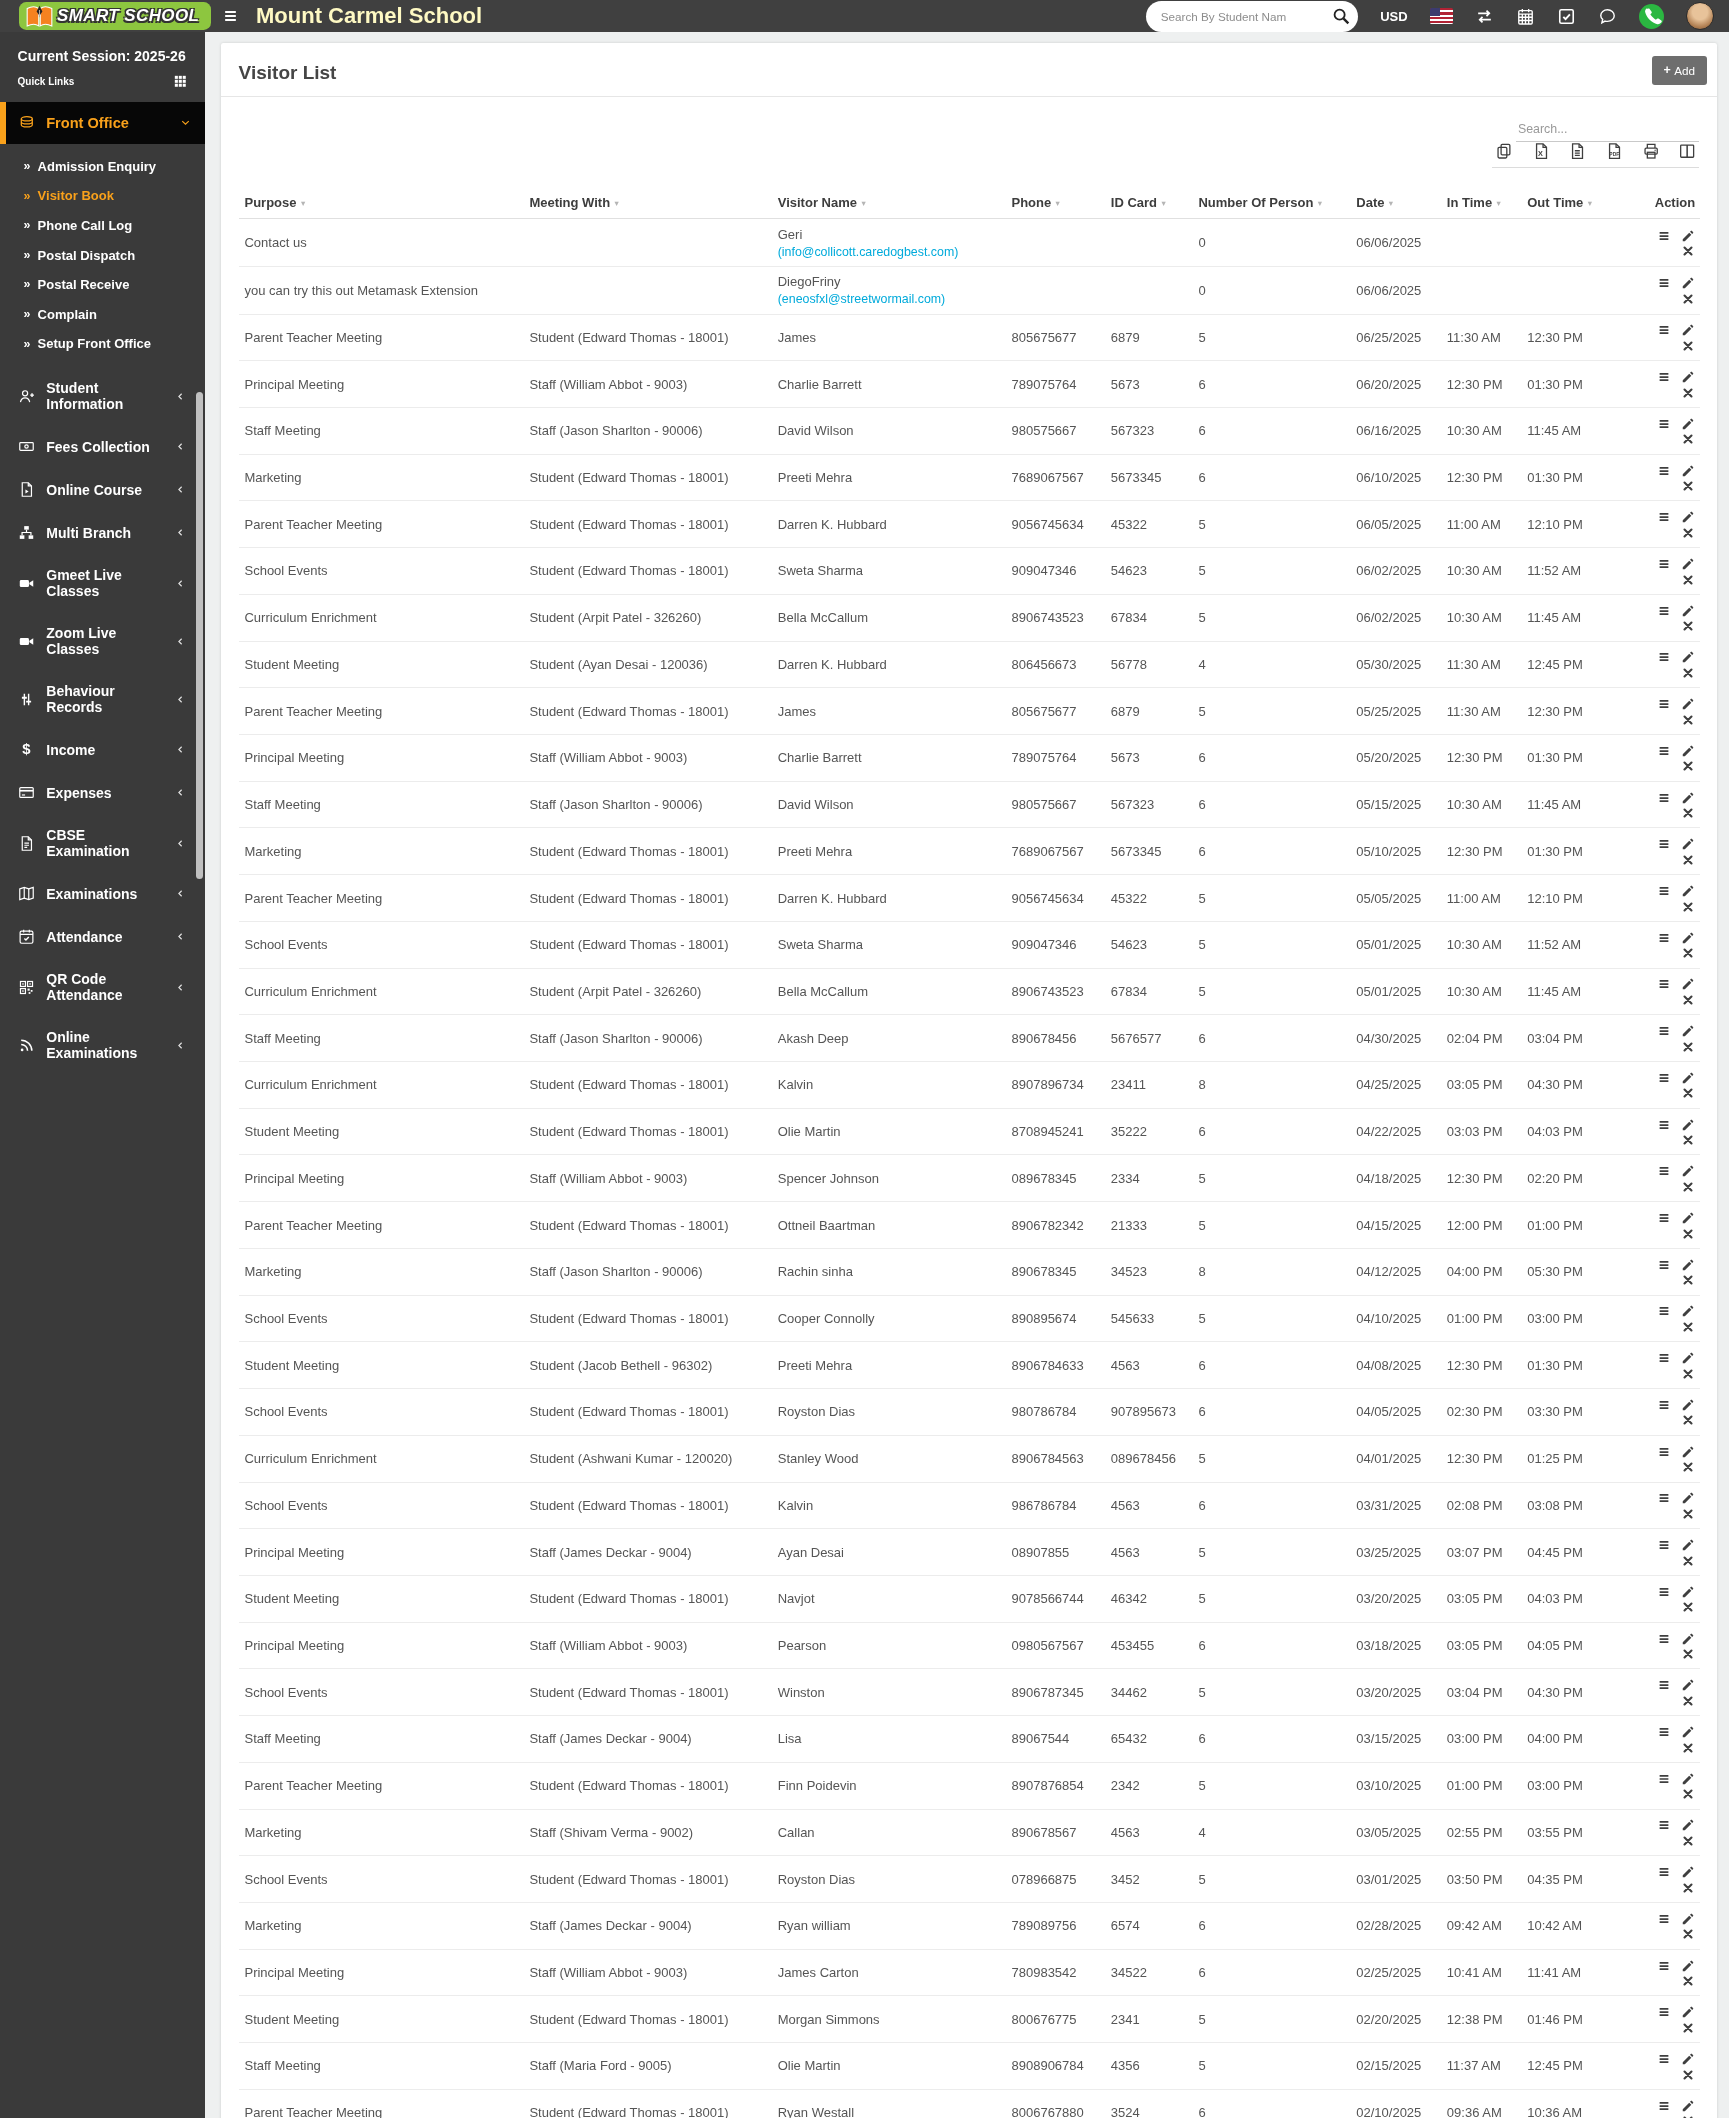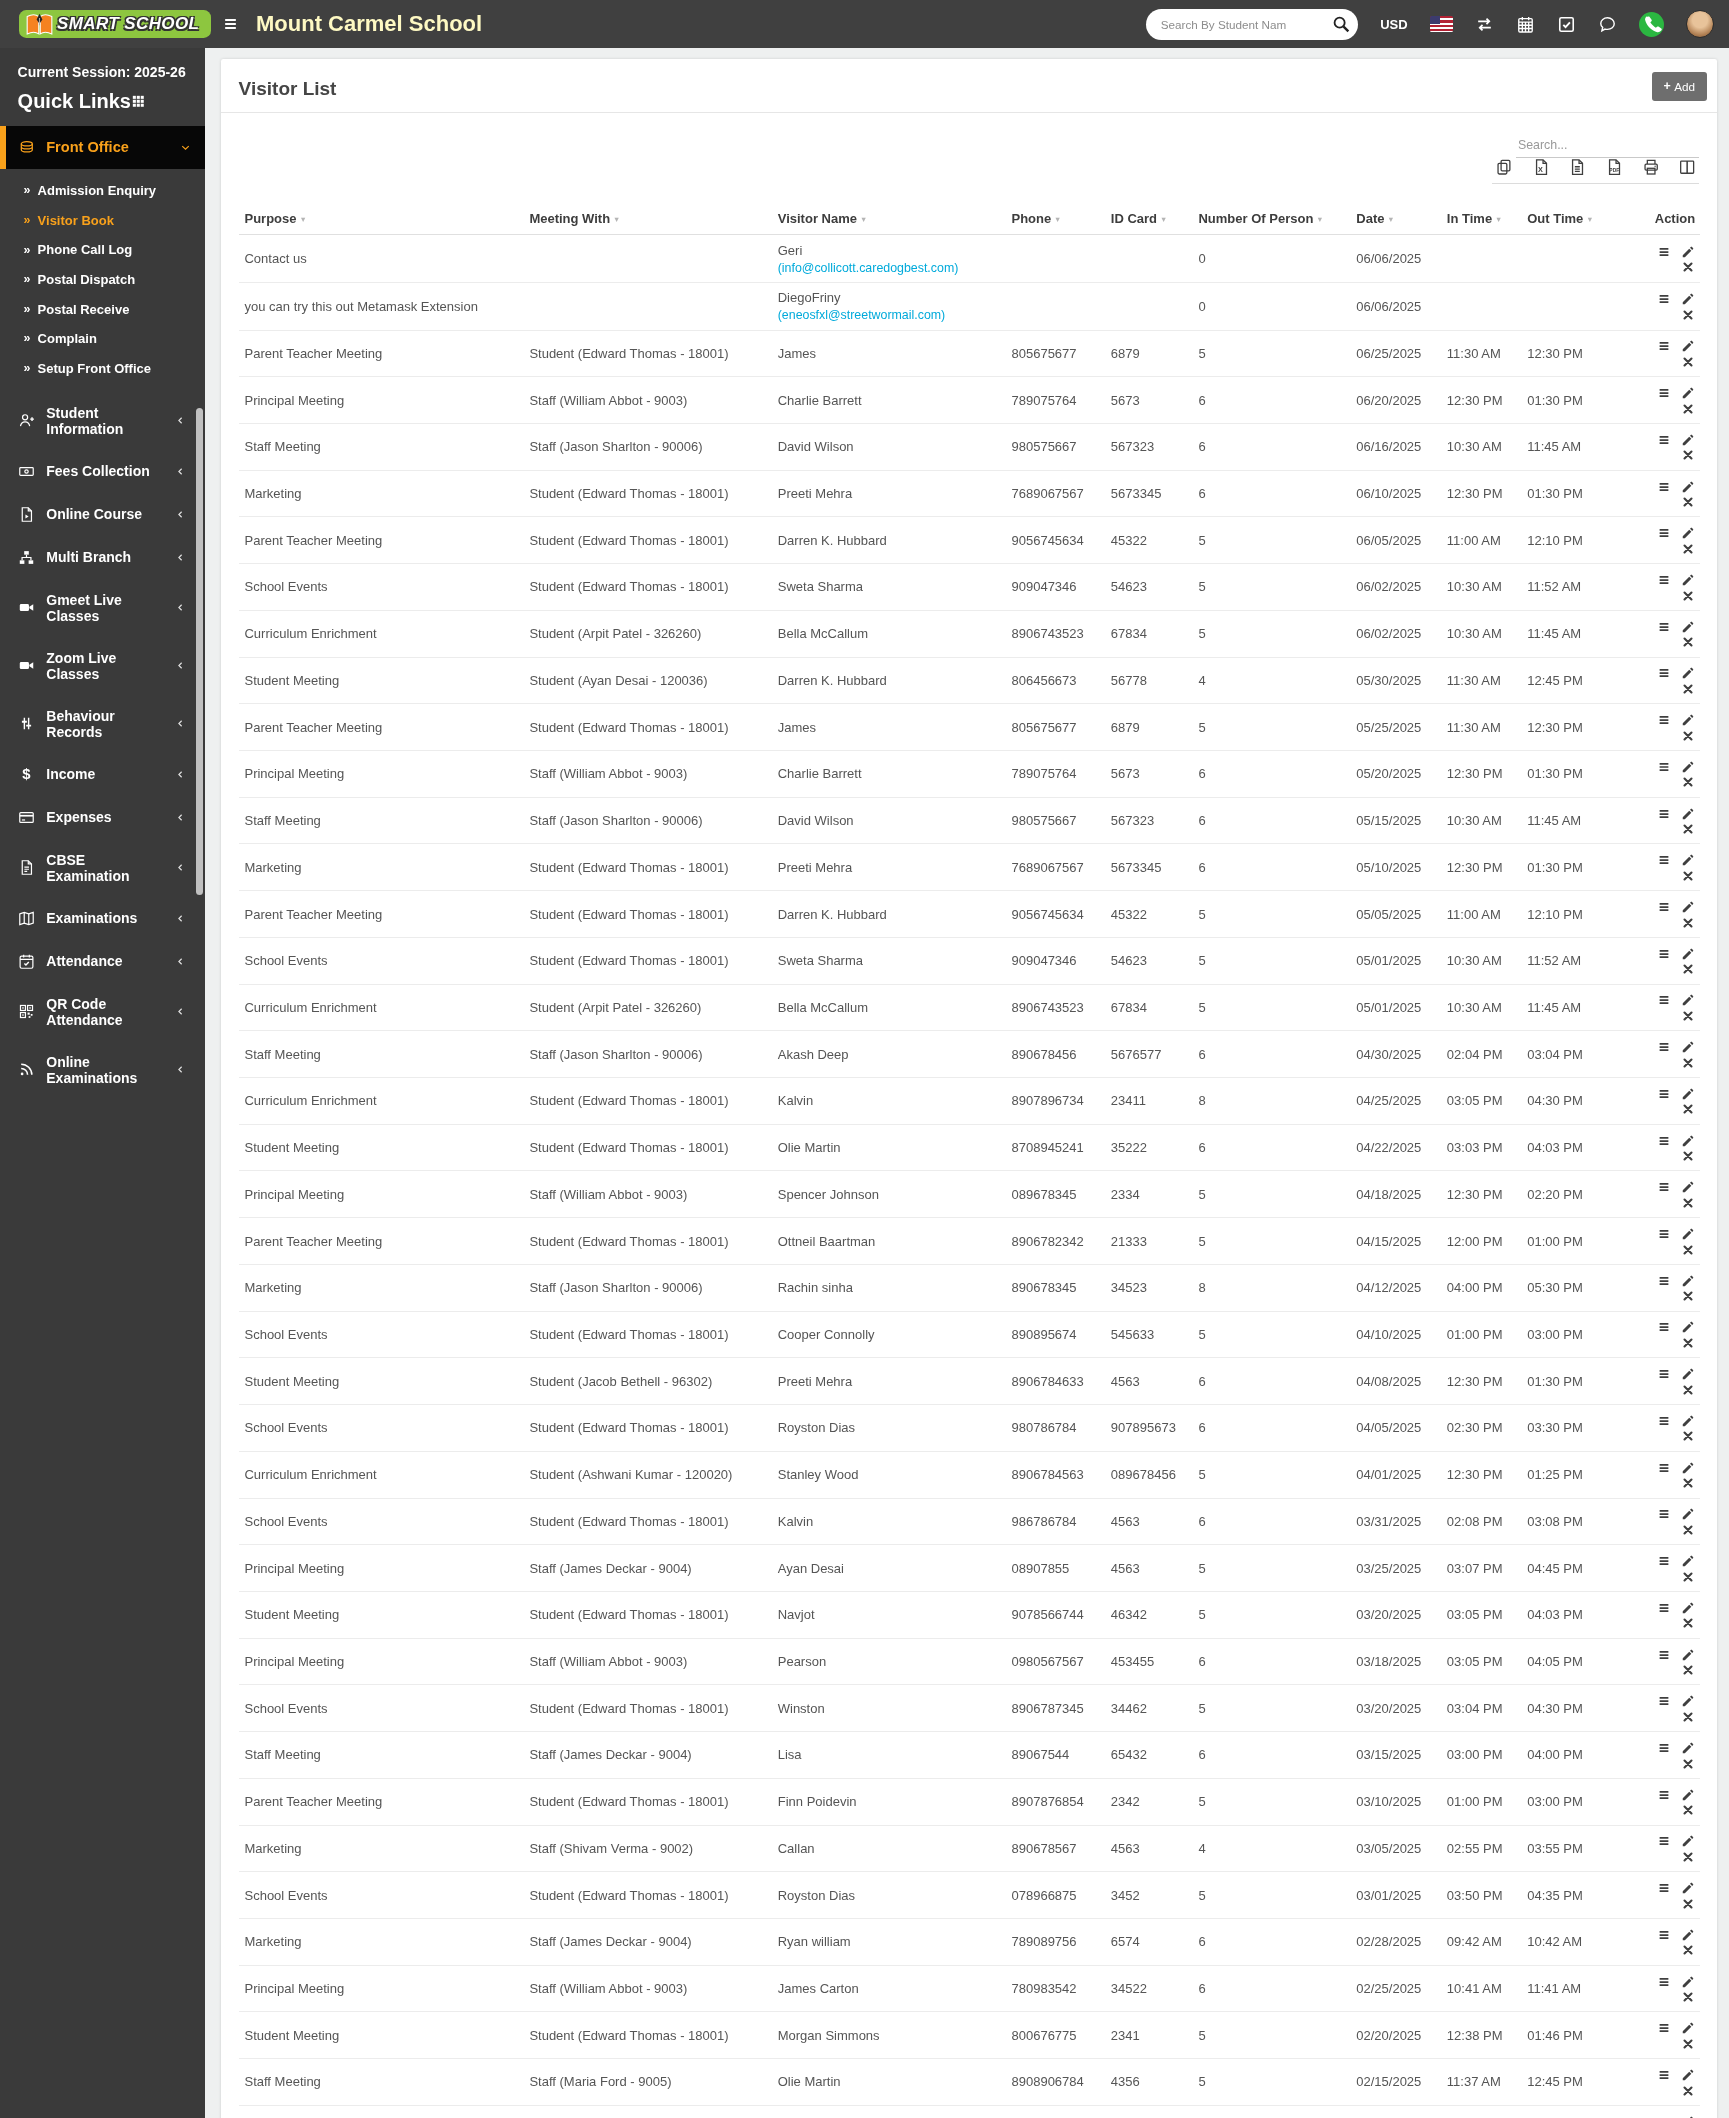--- a/index.html
+++ b/index.html
@@ -1,20 +1,20 @@
 <!DOCTYPE html>
 <html style="font-size:11.7px"><head>
 <meta charset="utf-8">
 <style>
   * { margin:0; padding:0; box-sizing:border-box; }
   html,body { width:1730px; font-family:"Liberation Sans", sans-serif; background:#ececec; }
   body { min-height:2119px; }
 
   
-  .topbar { height:48px; background:#404040; display:flex; align-items:center; }
+  .topbar { height:32px; background:#404040; display:flex; align-items:center; }
   .logo-zone { width:205px; flex:0 0 205px; display:flex; align-items:center; padding-left:19px; }
   .logo-pill { position:relative; background:#8dc63f; border-radius:7.3px; padding:4.4px 11.7px 4.4px 38px; }
   .logo-book { position:absolute; left:5.9px; top:2.2px; width:29px; height:25px; }
   .logo-text { font-size:17px; font-weight:bold; font-style:italic; color:#fff; letter-spacing:0.4px;
                text-shadow:-1.5px -1.5px 0 #333,1.5px -1.5px 0 #333,-1.5px 1.5px 0 #333,1.5px 1.5px 0 #333; white-space:nowrap; }
   .hamburger { color:#fff; width:19px; height:16px; margin:0 16px 0 16px; }
   .school-title { color:#fef9c3; font-size:22px; font-weight:bold; white-space:nowrap; }
   .topbar-right { margin-left:auto; display:flex; align-items:center; gap:22px; padding-right:16px; }
   .search-pill { background:#fff; border-radius:15.4px; height:31px; width:212px; display:flex; align-items:center; padding:0 5.9px 0 14.6px; }
   .search-pill input { border:none; outline:none; flex:1; font-size:11.7px; color:#444; font-family:inherit; background:transparent; }
@@ -29,21 +29,21 @@
   .wa-circle svg { width:16px; height:16px; color:#fff; }
   .avatar { width:28px; height:28px; border-radius:50%; background:radial-gradient(circle at 50% 35%, #e8c39a 0 35%, #b07f52 70%, #6d4c33 100%); border:0.7px solid #2c2c2c; cursor:pointer; }
 
   
   .app-body { display:flex; align-items:stretch; }
   .sidebar { width:205px; flex:0 0 205px; background:#3a3a3a; color:#fff; position:relative; min-height:2069px; }
   .main { flex:1; background:#eef0f0; padding:11px 13px 0 16px; display:flex; flex-direction:column; }
 
   
   .session { padding:16px 17.6px 2.9px; font-size:14px; font-weight:bold; }
-  .quicklinks { padding:7.3px 17.6px 13px; font-size:20px; font-weight:bold; display:flex; align-items:center; cursor:pointer; }
+  .quicklinks { padding:7.3px 17.6px 13px; font-size:10px; font-weight:bold; display:flex; align-items:center; justify-content:space-between; cursor:pointer; }
   .quicklinks .icon { width:14.6px; height:14.6px; color:#fff; }
   .fo-item { background:#070707; border-left:6.6px solid #f9a11b; padding:12.4px 13px 12.4px 12.4px; display:flex; align-items:center; gap:10.2px; color:#f9a11b; font-size:14.6px; font-weight:bold; cursor:pointer; }
   .fo-item .icon { width:17.6px; height:17.6px; }
   .fo-item .chev { margin-left:auto; width:13px; height:13px; }
   .submenu { padding:7.3px 0 8.8px; }
   .submenu-item { display:flex; align-items:center; gap:7.3px; padding:7.3px 17.6px 7.3px 23.4px; font-size:13px; font-weight:bold; color:#fff; cursor:pointer; }
   .submenu-item .dbl { font-size:12.4px; line-height:1; }
   .submenu-item.active { color:#f9a11b; }
   .menu-item { display:flex; align-items:center; gap:11.7px; padding:13px 16px 13px 17.6px; font-size:14px; font-weight:bold; cursor:pointer; }
   .menu-item .icon { width:17px; height:17px; color:#fff; flex:0 0 17px; }

